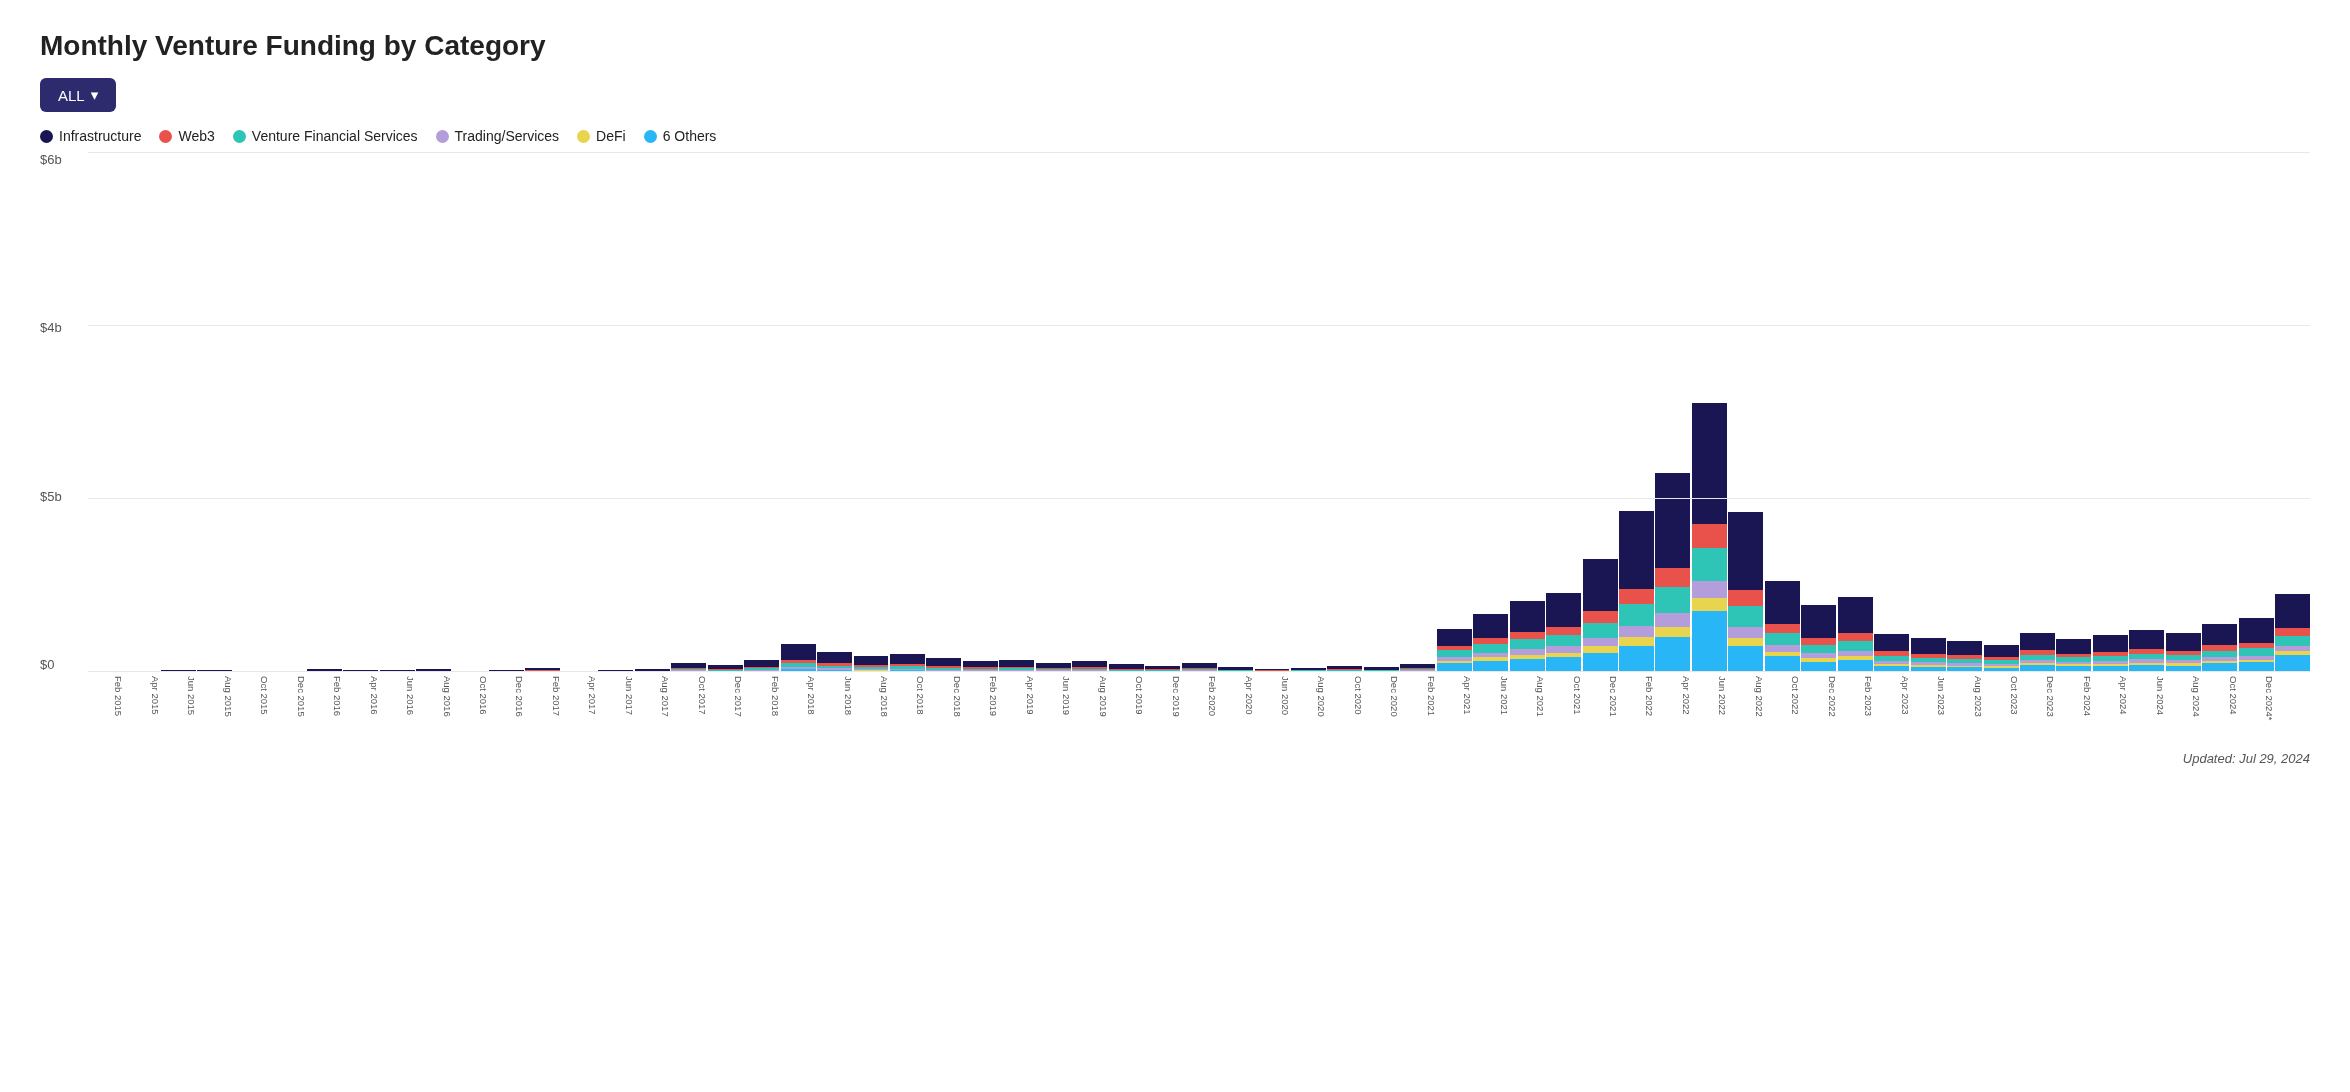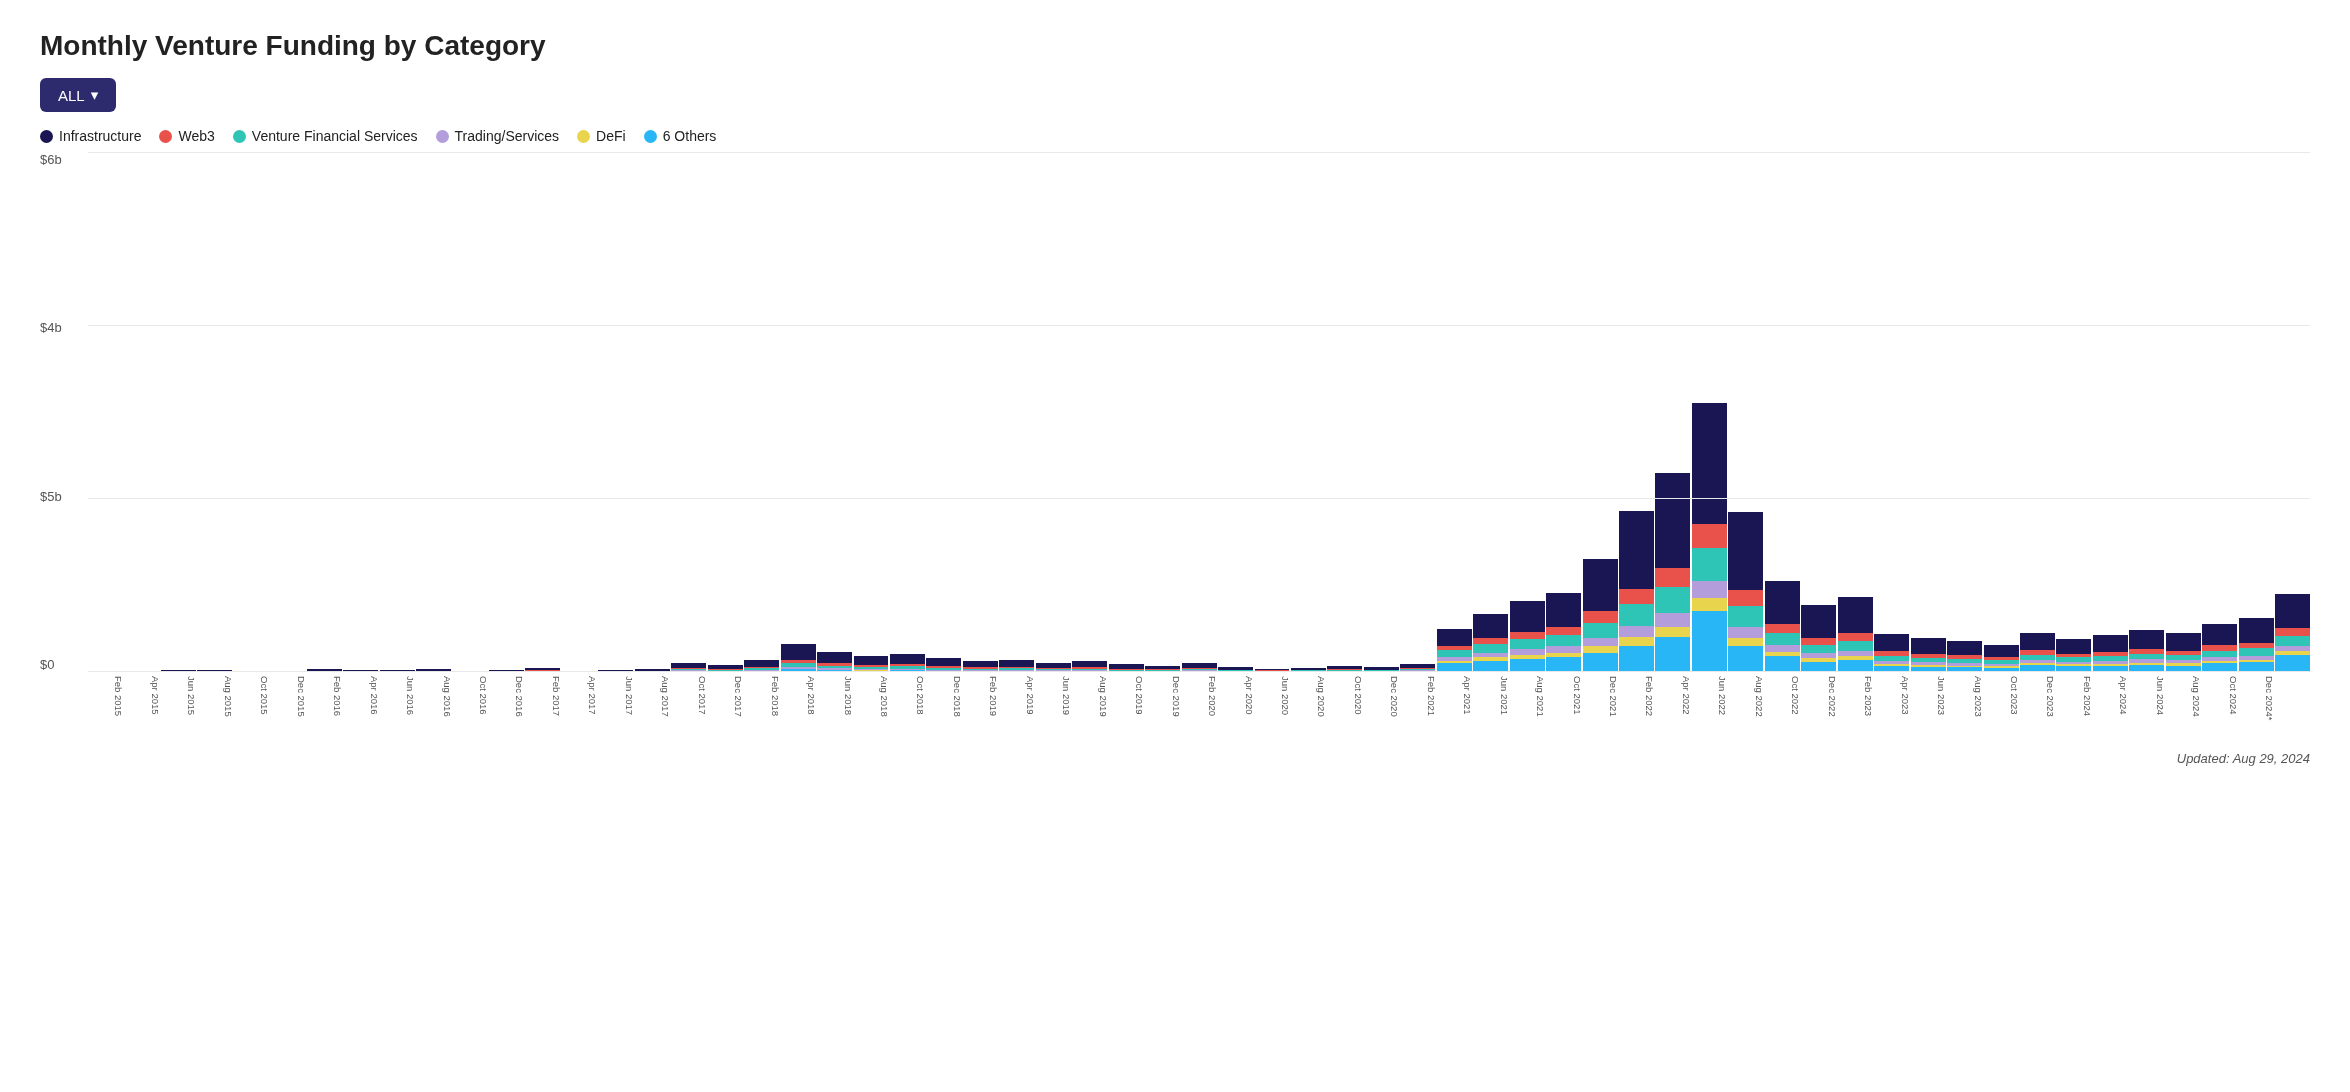--- a/index.html
+++ b/index.html
@@ -714,16 +714,16 @@
           <div class="x-label">Apr 2024</div>
           <div class="x-label">Jun 2024</div>
           <div class="x-label">Aug 2024</div>
           <div class="x-label">Oct 2024</div>
           <div class="x-label">Dec 2024*</div>
         </div>
     </div>
   </div>
 </div>
 
-<div class="updated-label">Updated: Aug 29, 2024</div>
+<div class="updated-label">Updated: Jul 29, 2024</div>
 
 
 
 
 </body></html>

